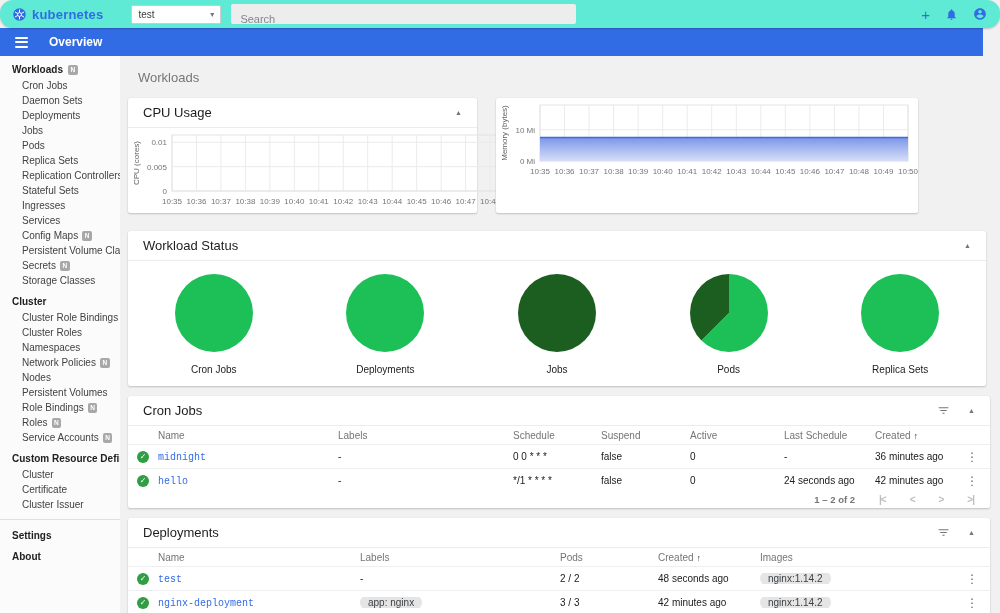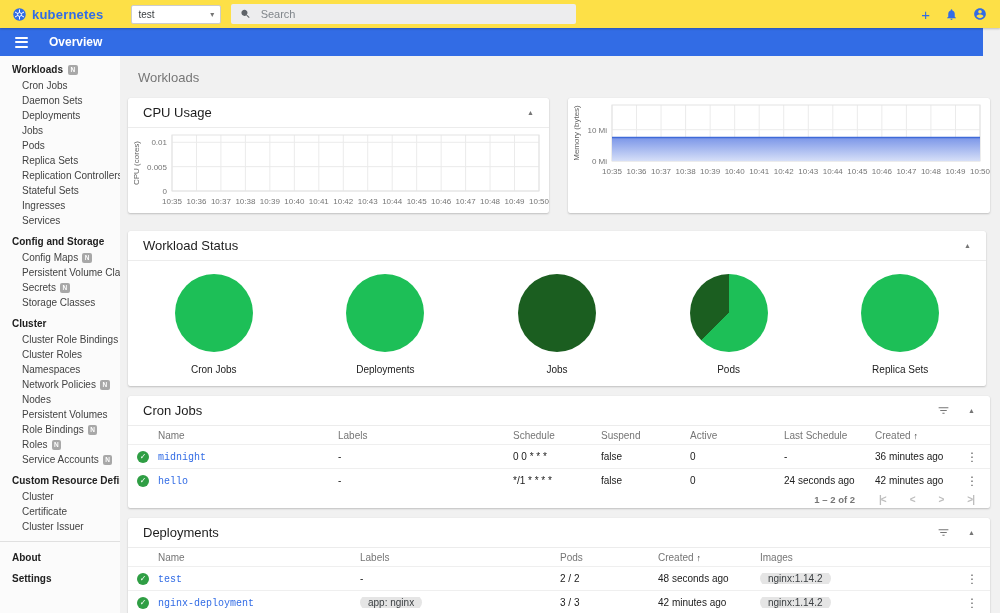--- a/index.html
+++ b/index.html
@@ -1,29 +1,29 @@
 <!DOCTYPE html>
 <html><head>
 <meta charset="utf-8">
 <style>
   * { box-sizing: border-box; margin: 0; padding: 0; }
   html,body { width:1000px; height:613px; overflow:hidden; background:#f1f1f1;
     font-family:"Liberation Sans", sans-serif; }
 
   
-  .topbar { position:fixed; top:0; left:0; right:0; height:28px; background:#fde047;
-    display:flex; align-items:center; z-index:20; box-shadow:0 1px 2px rgba(0,0,0,.22); }
+  .topbar { position:fixed; top:0; left:0; right:0; height:28px; background:#5eead4;
+    display:flex; align-items:center; z-index:20; box-shadow:0 1px 2px rgba(0,0,0,.22);border-radius:13px; }
   .logo { display:flex; align-items:center; gap:5px; padding-left:12px; cursor:pointer; }
   .logo-text { color:#326ce5; font-weight:bold; font-size:13px; letter-spacing:.2px; }
   .ns-box { margin-left:28px; width:90px; height:19px; border:1px solid #ccc; border-radius:2px;
     background:#fff; display:flex; align-items:center; justify-content:space-between;
     padding:0 6px; font-size:10px; color:#3c4043; cursor:pointer; }
   .ns-caret { color:#757575; font-size:8px; }
   .search-box { margin-left:10px; width:345px; height:20px; background:#ededee; border-radius:2px;
-    display:flex; align-items:center; gap:9px; padding:0 9px; }
+    display:flex; align-items:center; gap:9px; padding:0 9px;flex-direction:column; }
   .search-box input { border:none; background:transparent; outline:none; width:100%;
     font-size:11px; color:#333; font-family:"Liberation Sans", sans-serif; }
   .search-box input::placeholder { color:#80868b; }
   .top-icons { margin-left:auto; display:flex; align-items:center; gap:15px; padding-right:13px; }
   .plus { color:#326ce5; font-size:15px; line-height:15px; cursor:pointer; }
   .top-icons svg { cursor:pointer; display:block; }
 
   
   .appbar { position:fixed; top:28px; left:0; right:17px; height:28px; background:#326ce5;
     display:flex; align-items:center; color:#fff; z-index:19; }
@@ -51,21 +51,21 @@
   .card { background:#fff; border-radius:2px;
     box-shadow:0 1px 2px rgba(0,0,0,.2), 0 0 1px rgba(0,0,0,.12); }
   .card-head { display:flex; align-items:center; justify-content:space-between; height:30px;
     padding:0 15px; border-bottom:1px solid #ececec; }
   .card-title { font-size:13px; color:#1d1d1d; }
   .card-head-icons { display:flex; align-items:center; gap:18px; }
   .caret { color:#757575; font-size:7px; cursor:pointer; }
   .filter-btn { cursor:pointer; display:flex; }
 
   .cards-row { display:flex; gap:19px; margin-bottom:18px; }
-  .chart-card { width:421px; height:115px; }
+  .chart-card { width:349px; height:115px; }
   .chart-card svg { display:block; }
   svg text { font-family:"Liberation Sans", sans-serif; }
 
   .status-card { width:858px; height:155px; margin-bottom:10px; }
   .pies { display:flex; }
   .pie-item { flex:1; display:flex; flex-direction:column; align-items:center; padding-top:13px; }
   .pie { width:78px; height:78px; border-radius:50%; }
   .pie-label { margin-top:12px; font-size:10px; color:#212121; }
 
   .table-card { width:862px; margin-bottom:10px; }
@@ -165,23 +165,20 @@
     </div>
     <div class="side-item">
       <span>Stateful Sets</span>
     </div>
     <div class="side-item">
       <span>Ingresses</span>
     </div>
     <div class="side-item">
       <span>Services</span>
     </div>
-    <div class="side-head">
-      <span>Config and Storage</span>
-    </div>
     <div class="side-item">
       <span>Config Maps</span>
       <span class="nbadge">N</span>
     </div>
     <div class="side-item">
       <span>Persistent Volume Claims</span>
     </div>
     <div class="side-item">
       <span>Secrets</span>
       <span class="nbadge">N</span>
@@ -229,22 +226,22 @@
     <div class="side-item">
       <span>Cluster</span>
     </div>
     <div class="side-item">
       <span>Certificate</span>
     </div>
     <div class="side-item">
       <span>Cluster Issuer</span>
     </div>
     <div class="side-divider"></div>
+    <div class="side-foot">Settings</div>
     <div class="side-foot">About</div>
-    <div class="side-foot">Settings</div>
   </nav>
 
 <main class="content">
   <div class="page-title">Workloads</div>
 
   <div class="cards-row">
     <section class="card chart-card">
       <div class="card-head">
         <span class="card-title">CPU Usage</span>
         <span class="caret">▲</span>

